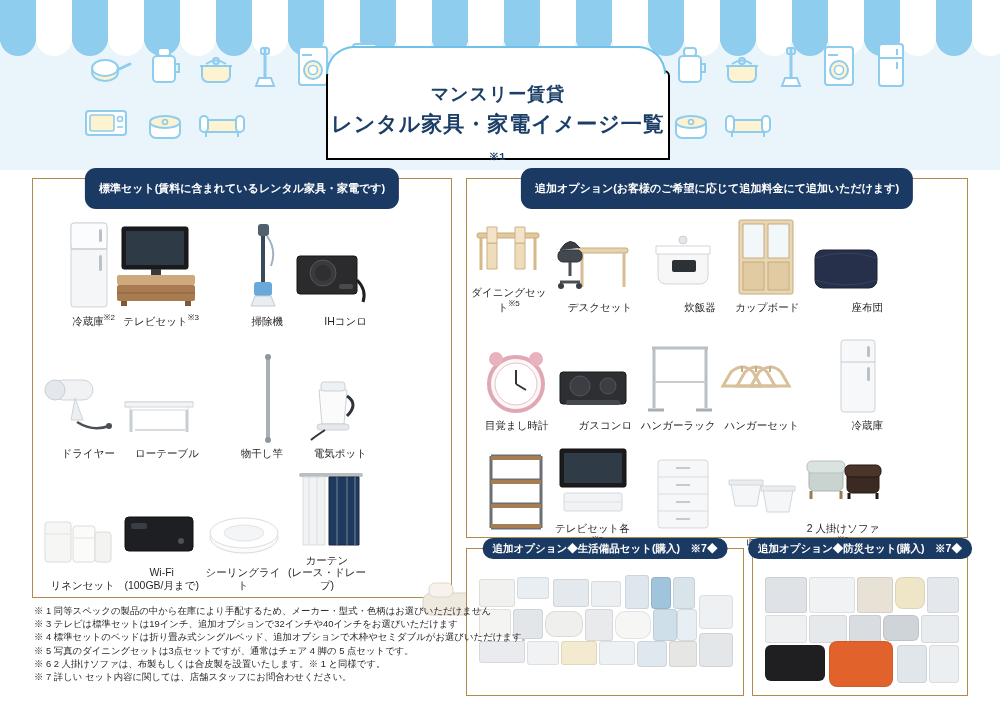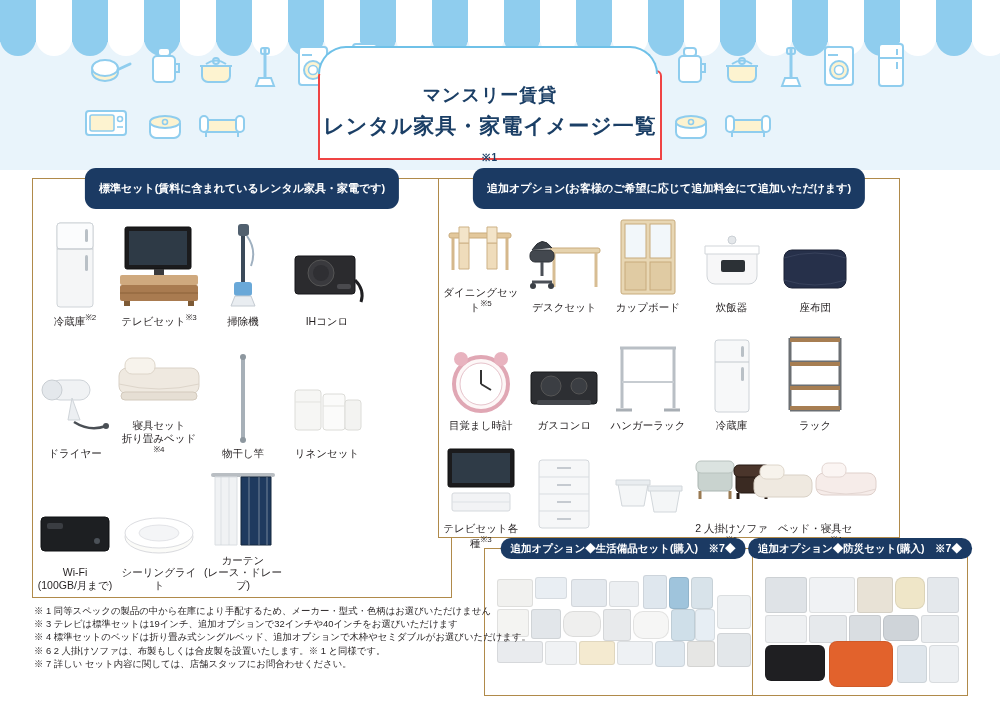--- a/index.html
+++ b/index.html
@@ -28,25 +28,26 @@
     background:#8fcdee;
   }
   .awning .stripe{
     position:absolute;top:0;width:36px;height:42px;background:#ffffff;
   }
   .hdr-icons{position:absolute;top:46px;left:0;width:1000px;height:110px;}
   .hdr-icon{position:absolute;color:#8fcdee;}
   .hdr-icon svg{display:block;}
 
   .title-badge{
-    position:absolute;left:318px;top:70px;width:340px;height:86px;
+    position:absolute;left:326px;top:70px;width:340px;height:86px;
     background:#ffffff;
-    border:2px solid #ef4444;
+    border:2px solid #000000;
     border-radius:6px 6px 0 0;
     box-shadow:0 0 0 0 #fff;
+    font-family:Liberation Mono, monospace;
   }
   .title-badge:before{
     content:"";position:absolute;left:-2px;top:-26px;width:340px;height:28px;
     background:#ffffff;border:2px solid #6fc1e8;border-bottom:none;
     border-radius:170px 170px 0 0;box-sizing:border-box;
   }
   .title-lines{
     position:absolute;left:0;top:8px;width:340px;text-align:center;
     font-weight:bold;color:#1b3f66;
   }
@@ -68,32 +69,32 @@
     background:#1b3a63;color:#ffffff;
     font-size:11px;font-weight:bold;
     border-radius:11px;
     text-align:center;
     white-space:nowrap;
     padding:10px 14px;
   }
 
   .std{left:32px;top:178px;width:420px;height:420px;}
   .std .panel-title{left:50%;transform:translateX(-50%);}
-  .opt{left:438px;top:178px;width:462px;height:360px;}
+  .opt{left:466px;top:178px;width:502px;height:360px;}
   .opt .panel-title{left:50%;transform:translateX(-50%);}
-  .life{left:484px;top:548px;width:278px;height:148px;}
+  .life{left:466px;top:548px;width:278px;height:148px;}
   .life .panel-title{left:50%;transform:translateX(-50%);font-size:10.5px;padding:0 10px;}
   .bousai{left:752px;top:548px;width:216px;height:148px;padding-left:29px;}
   .bousai .panel-title{left:50%;transform:translateX(-50%);font-size:10.5px;padding:0 10px;}
 
   
   .grid{position:absolute;left:0;top:16px;width:100%;display:flex;flex-wrap:wrap;}
   .item{
     box-sizing:border-box;
-    display:flex;flex-direction:column;align-items:center;justify-content:flex-end;
+    display:flex;flex-direction:column;align-items:flex-end;justify-content:flex-end;
     padding:2px 2px 0;
   }
   .item .art{display:flex;align-items:flex-end;justify-content:center;}
   .item .cap{
     text-align:center;font-size:10.5px;line-height:12.5px;color:#231f20;
     margin-top:3px;white-space:pre-line;
   }
   .item .cap sup{font-size:8px;vertical-align:super;}
 
   .std .item{width:84px;height:132px;}
@@ -370,39 +371,50 @@
               <circle cx="14" cy="24" r="10" fill="#e4e8ec" stroke="#c9ced3"></circle>
               <path d="M34 32 l8 22 h-12 z" fill="#eceff2" stroke="#cfd4d9"></path>
               <path d="M36 56 q16 10 32 4" fill="none" stroke="#4a4f55" stroke-width="2.5"></path>
               <circle cx="68" cy="60" r="3" fill="#4a4f55"></circle>
             </svg>
           </div>
           <div class="cap">ドライヤー</div>
         </div>
         <div class="item">
           <div class="art ph">
-            <svg width="88" height="74" viewBox="0 0 88 74">
-              <rect x="4" y="26" width="80" height="26" rx="8" fill="#efe9e0" stroke="#d9d1c6"></rect>
-              <rect x="10" y="16" width="30" height="16" rx="7" fill="#f7f3ec" stroke="#ded6ca"></rect>
-              <path d="M4 42 q40 10 80 0" fill="none" stroke="#ddd5ca"></path>
-              <rect x="6" y="50" width="76" height="8" rx="4" fill="#e6dfd4" stroke="#d3cabd"></rect>
-            </svg>
-          </div>
-          <div class="cap">寝具セット
-折り畳みベッド<sup>※4</sup></div>
+            <svg width="80" height="60" viewBox="0 0 80 60">
+              <path d="M6 18 h68 l-6 8 h-56 z" fill="#ffffff" stroke="#d2d6da"></path>
+              <rect x="6" y="18" width="68" height="5" fill="#f2f4f6" stroke="#d2d6da"></rect>
+              <path d="M12 26 v22 M68 26 v22" stroke="#c9ced3" stroke-width="3"></path>
+              <path d="M16 46 h50" stroke="#d8dce0" stroke-width="2"></path>
+            </svg>
+          </div>
+          <div class="cap">ローテーブル</div>
         </div>
         <div class="item">
           <div class="art ph">
             <svg width="30" height="90" viewBox="0 0 30 90">
               <path d="M15 2 v84" stroke="#a7b0b8" stroke-width="4"></path>
               <circle cx="15" cy="3" r="3" fill="#8d979f"></circle>
               <circle cx="15" cy="86" r="3" fill="#8d979f"></circle>
             </svg>
           </div>
           <div class="cap">物干し竿</div>
+        </div>
+        <div class="item">
+          <div class="art ph">
+            <svg width="62" height="76" viewBox="0 0 62 76">
+              <path d="M14 22 h28 l-3 34 h-22 z" fill="#fbfbfc" stroke="#ccd1d6"></path>
+              <rect x="16" y="14" width="24" height="9" rx="3" fill="#eef1f4" stroke="#ccd1d6"></rect>
+              <path d="M42 28 q12 8 0 20" fill="none" stroke="#2e3338" stroke-width="3"></path>
+              <rect x="12" y="56" width="32" height="6" rx="3" fill="#e5e9ed" stroke="#cbd0d5"></rect>
+              <path d="M20 62 q-12 8 -14 10" fill="none" stroke="#333" stroke-width="2"></path>
+            </svg>
+          </div>
+          <div class="cap">電気ポット</div>
         </div>
         <div class="item">
           <div class="art ph">
             <svg width="76" height="72" viewBox="0 0 76 72">
               <rect x="6" y="18" width="26" height="40" rx="3" fill="#f6f6f4" stroke="#dcdcd8"></rect>
               <rect x="34" y="22" width="22" height="36" rx="3" fill="#fbfbfa" stroke="#dcdcd8"></rect>
               <rect x="56" y="28" width="16" height="30" rx="3" fill="#f3f3f1" stroke="#dcdcd8"></rect>
               <path d="M6 30 h26 M34 34 h22" stroke="#e3e3df"></path>
             </svg>
           </div>
@@ -470,43 +482,43 @@
               <path d="M18 42 v14" stroke="#4a4f56" stroke-width="3"></path>
               <path d="M8 62 h20" stroke="#4a4f56" stroke-width="3"></path>
               <circle cx="9" cy="66" r="3" fill="#3a3f46"></circle>
               <circle cx="27" cy="66" r="3" fill="#3a3f46"></circle>
             </svg>
           </div>
           <div class="cap">デスクセット</div>
         </div>
         <div class="item">
           <div class="art ph">
+            <svg width="66" height="72" viewBox="0 0 66 72">
+              <path d="M8 26 h50 v24 a8 8 0 0 1 -8 8 h-34 a8 8 0 0 1 -8 -8 z" fill="#f7f7f8" stroke="#d1d5d9"></path>
+              <path d="M6 20 h54 v8 h-54z" fill="#ffffff" stroke="#d1d5d9"></path>
+              <rect x="22" y="34" width="24" height="12" rx="2" fill="#2c3136"></rect>
+              <circle cx="33" cy="14" r="4" fill="#e4e7ea" stroke="#cbd0d5"></circle>
+            </svg>
+          </div>
+          <div class="cap">炊飯器</div>
+        </div>
+        <div class="item">
+          <div class="art ph">
             <svg width="66" height="82" viewBox="0 0 66 82">
               <rect x="6" y="4" width="54" height="74" rx="2" fill="#e8d7b4" stroke="#c8ab7c"></rect>
               <rect x="10" y="8" width="21" height="34" fill="#f2f7fa" stroke="#c8ab7c"></rect>
               <rect x="35" y="8" width="21" height="34" fill="#f2f7fa" stroke="#c8ab7c"></rect>
               <rect x="10" y="46" width="21" height="28" fill="#e0cba3" stroke="#c8ab7c"></rect>
               <rect x="35" y="46" width="21" height="28" fill="#e0cba3" stroke="#c8ab7c"></rect>
             </svg>
           </div>
           <div class="cap">カップボード</div>
         </div>
         <div class="item">
           <div class="art ph">
-            <svg width="66" height="72" viewBox="0 0 66 72">
-              <path d="M8 26 h50 v24 a8 8 0 0 1 -8 8 h-34 a8 8 0 0 1 -8 -8 z" fill="#f7f7f8" stroke="#d1d5d9"></path>
-              <path d="M6 20 h54 v8 h-54z" fill="#ffffff" stroke="#d1d5d9"></path>
-              <rect x="22" y="34" width="24" height="12" rx="2" fill="#2c3136"></rect>
-              <circle cx="33" cy="14" r="4" fill="#e4e7ea" stroke="#cbd0d5"></circle>
-            </svg>
-          </div>
-          <div class="cap">炊飯器</div>
-        </div>
-        <div class="item">
-          <div class="art ph">
             <svg width="74" height="62" viewBox="0 0 74 62">
               <rect x="6" y="14" width="62" height="38" rx="8" fill="#26304a" stroke="#1a2135"></rect>
               <path d="M6 22 q31 -10 62 0 M6 44 q31 10 62 0" fill="none" stroke="#38425c"></path>
             </svg>
           </div>
           <div class="cap">座布団</div>
         </div>
         <div class="item">
           <div class="art ph">
             <svg width="66" height="66" viewBox="0 0 66 66">
@@ -533,20 +545,33 @@
         <div class="item">
           <div class="art ph">
             <svg width="72" height="84" viewBox="0 0 72 84">
               <path d="M8 16 h56" stroke="#b9bfc5" stroke-width="3"></path>
               <path d="M10 16 v60 M62 16 v60" stroke="#b9bfc5" stroke-width="3"></path>
               <path d="M4 78 h16 M52 78 h16" stroke="#a8aeb4" stroke-width="3"></path>
               <path d="M10 50 h52" stroke="#c7ccd1" stroke-width="2"></path>
             </svg>
           </div>
           <div class="cap">ハンガーラック</div>
+        </div>
+        <div class="item">
+          <div class="art ph">
+            <svg width="78" height="64" viewBox="0 0 78 64">
+              <g fill="none" stroke="#d8c09a" stroke-width="3">
+                <path d="M10 20 q12 -10 22 0 l8 14 h-38 z"></path>
+                <path d="M24 20 q12 -10 22 0 l8 14 h-38 z"></path>
+                <path d="M38 20 q12 -10 22 0 l8 14 h-38 z"></path>
+              </g>
+              <path d="M21 20 v-6 M35 20 v-6 M49 20 v-6" stroke="#c7ad85" stroke-width="2"></path>
+            </svg>
+          </div>
+          <div class="cap">ハンガーセット</div>
         </div>
         <div class="item">
           <div class="art ph">
             <svg width="50" height="80" viewBox="0 0 50 80">
               <rect x="8" y="4" width="34" height="72" rx="3" fill="#f7f8f9" stroke="#cdd2d7"></rect>
               <path d="M8 26 h34" stroke="#c3c9ce"></path>
               <rect x="34" y="10" width="3" height="11" rx="1.5" fill="#b9c0c6"></rect>
               <rect x="34" y="31" width="3" height="14" rx="1.5" fill="#b9c0c6"></rect>
             </svg>
           </div>
@@ -672,17 +697,18 @@
         <div style="position:absolute;left:68px;top:66px;width:62px;height:44px;background:#e2622c;border-radius:8px;border:1px solid rgba(0,0,0,.08)"></div>
         <div style="position:absolute;left:136px;top:70px;width:28px;height:36px;background:#dfe6ec;border-radius:4px;border:1px solid rgba(0,0,0,.08)"></div>
         <div style="position:absolute;left:168px;top:70px;width:28px;height:36px;background:#eceff2;border-radius:4px;border:1px solid rgba(0,0,0,.08)"></div>
       </div>
   </div>
 
   <div class="notes" id="notes">
       <div>※ 1 同等スペックの製品の中から在庫により手配するため、メーカー・型式・色柄はお選びいただけません</div>
       <div>※ 3 テレビは標準セットは19インチ、追加オプションで32インチや40インチをお選びいただけます</div>
       <div>※ 4 標準セットのベッドは折り畳み式シングルベッド、追加オプションで木枠やセミダブルがお選びいただけます。</div>
+      <div>※ 5 写真のダイニングセットは3点セットですが、通常はチェア 4 脚の 5 点セットです。</div>
       <div>※ 6 2 人掛けソファは、布製もしくは合皮製を設置いたします。※ 1 と同様です。</div>
       <div>※ 7 詳しい  セット内容に関しては、店舗スタッフにお問合わせください。</div>
     </div>
 
 </div>
 
 </body></html>

